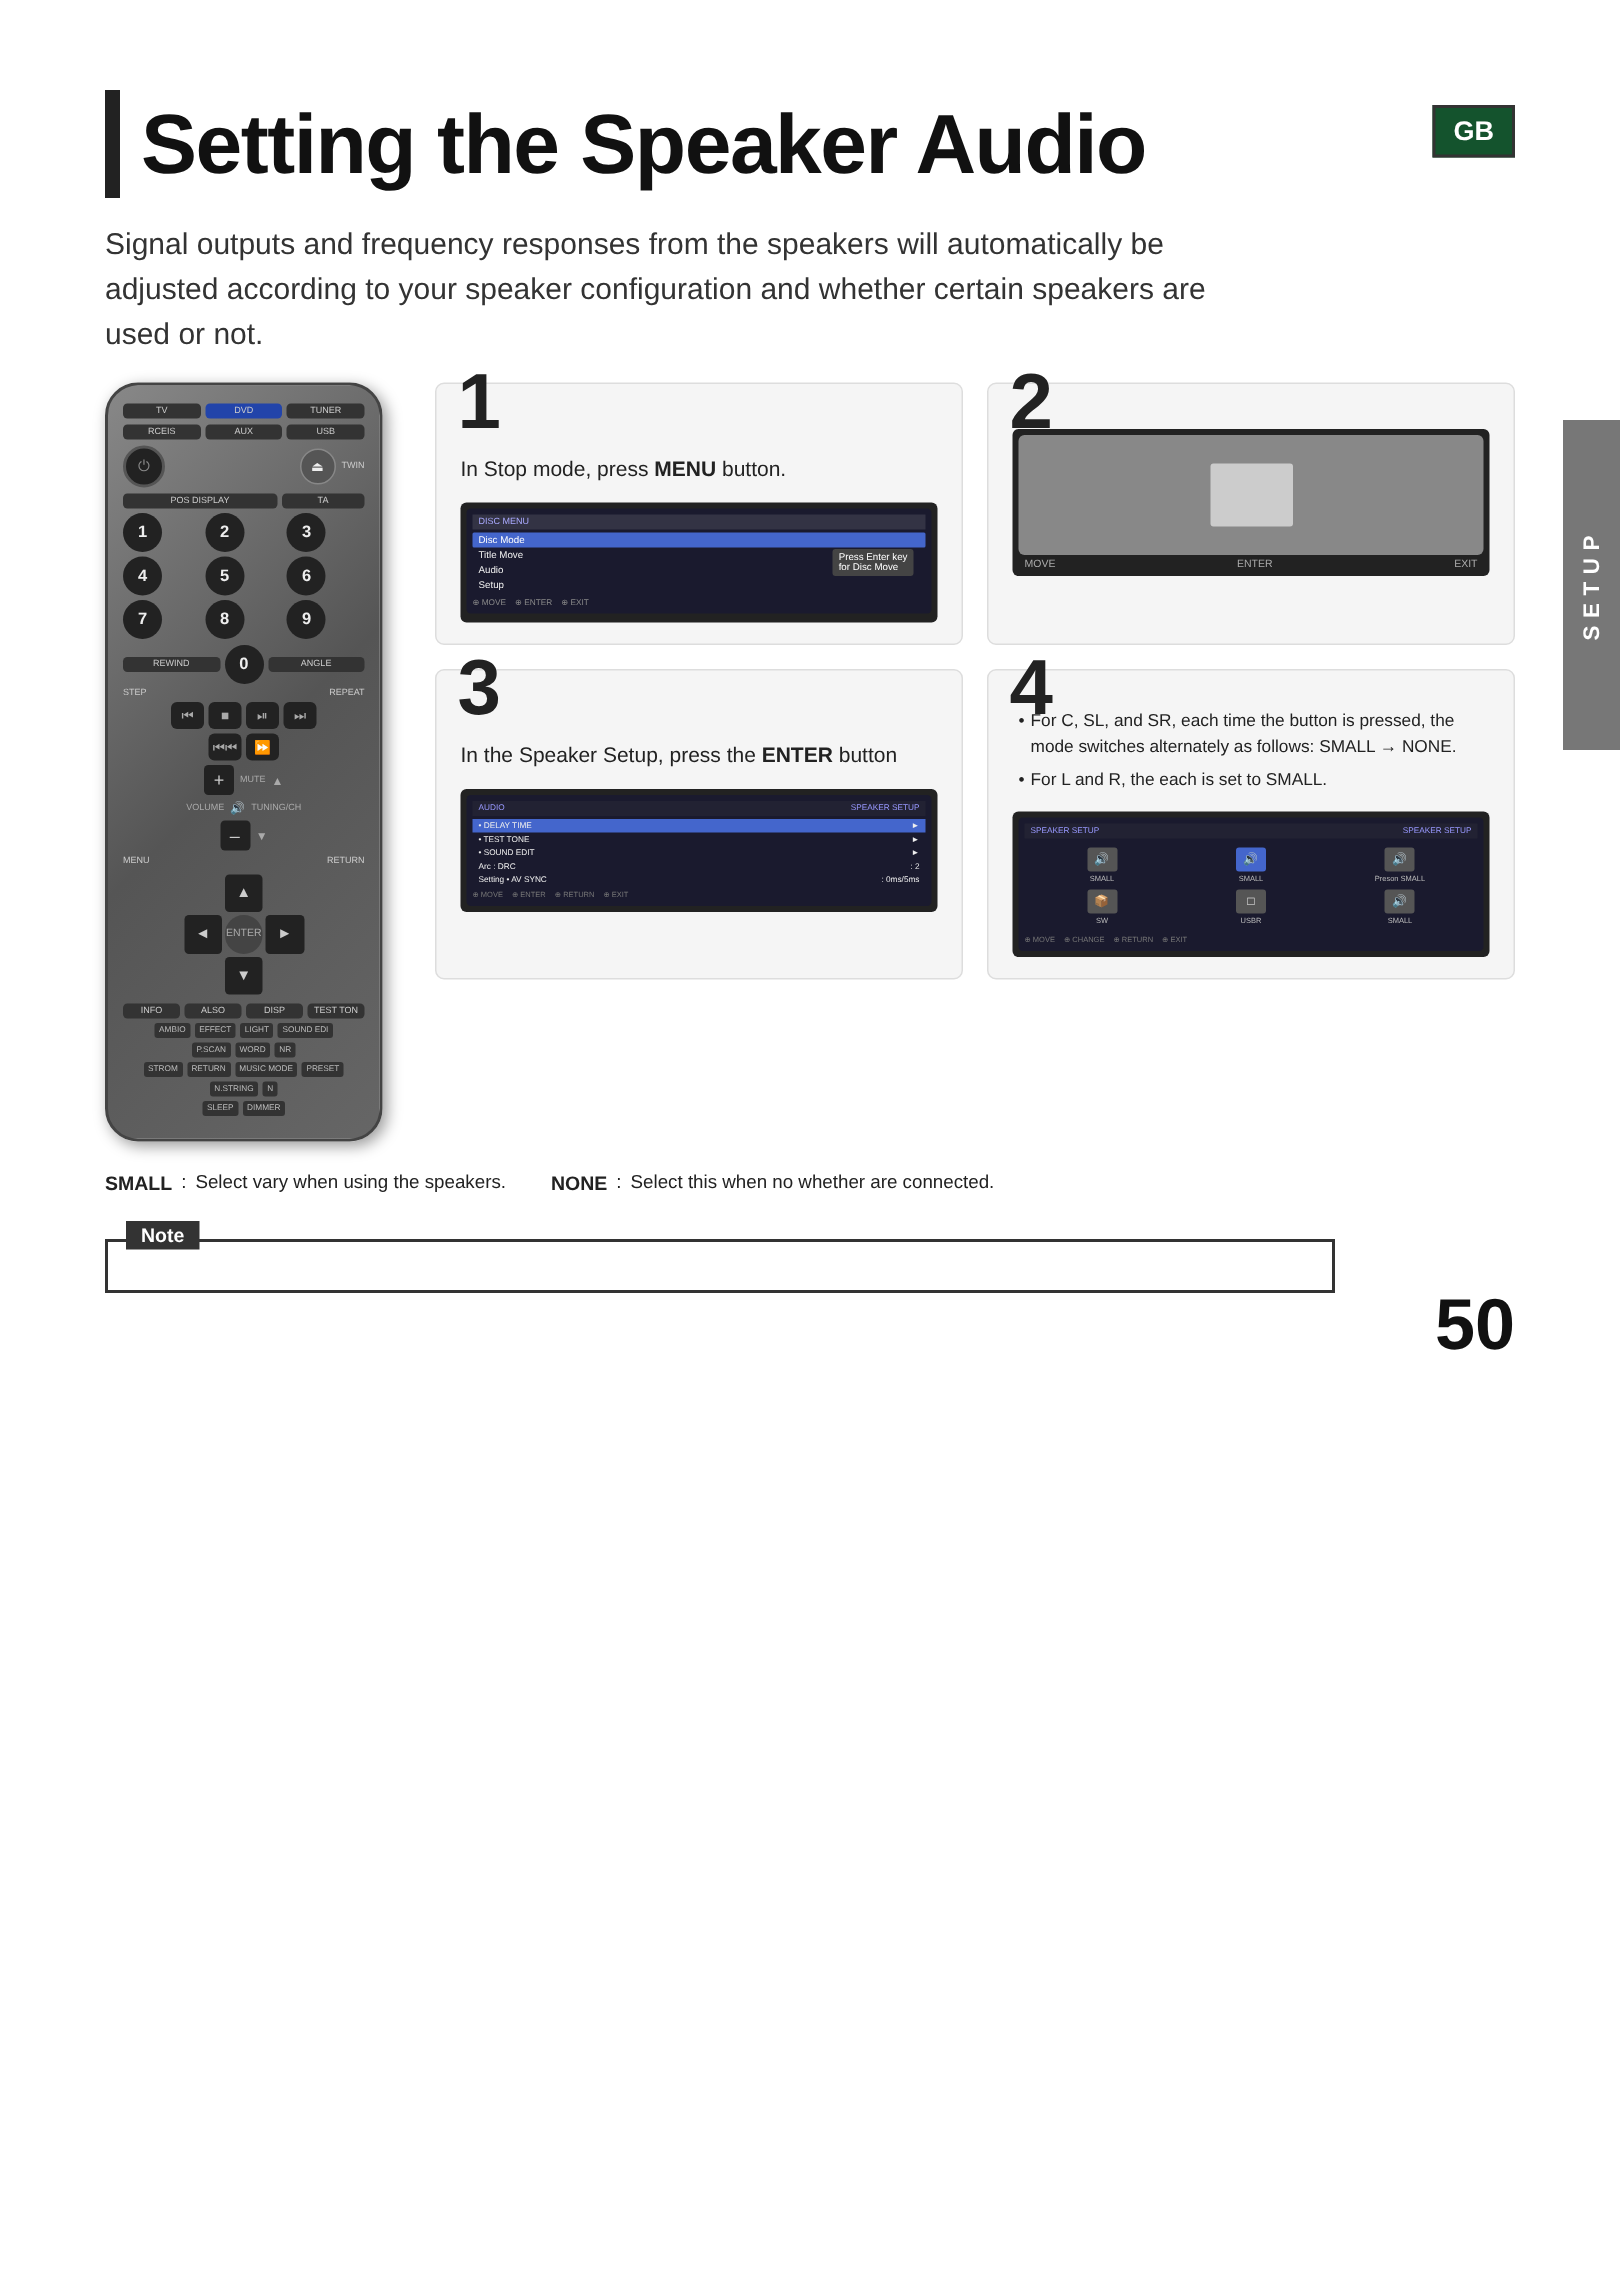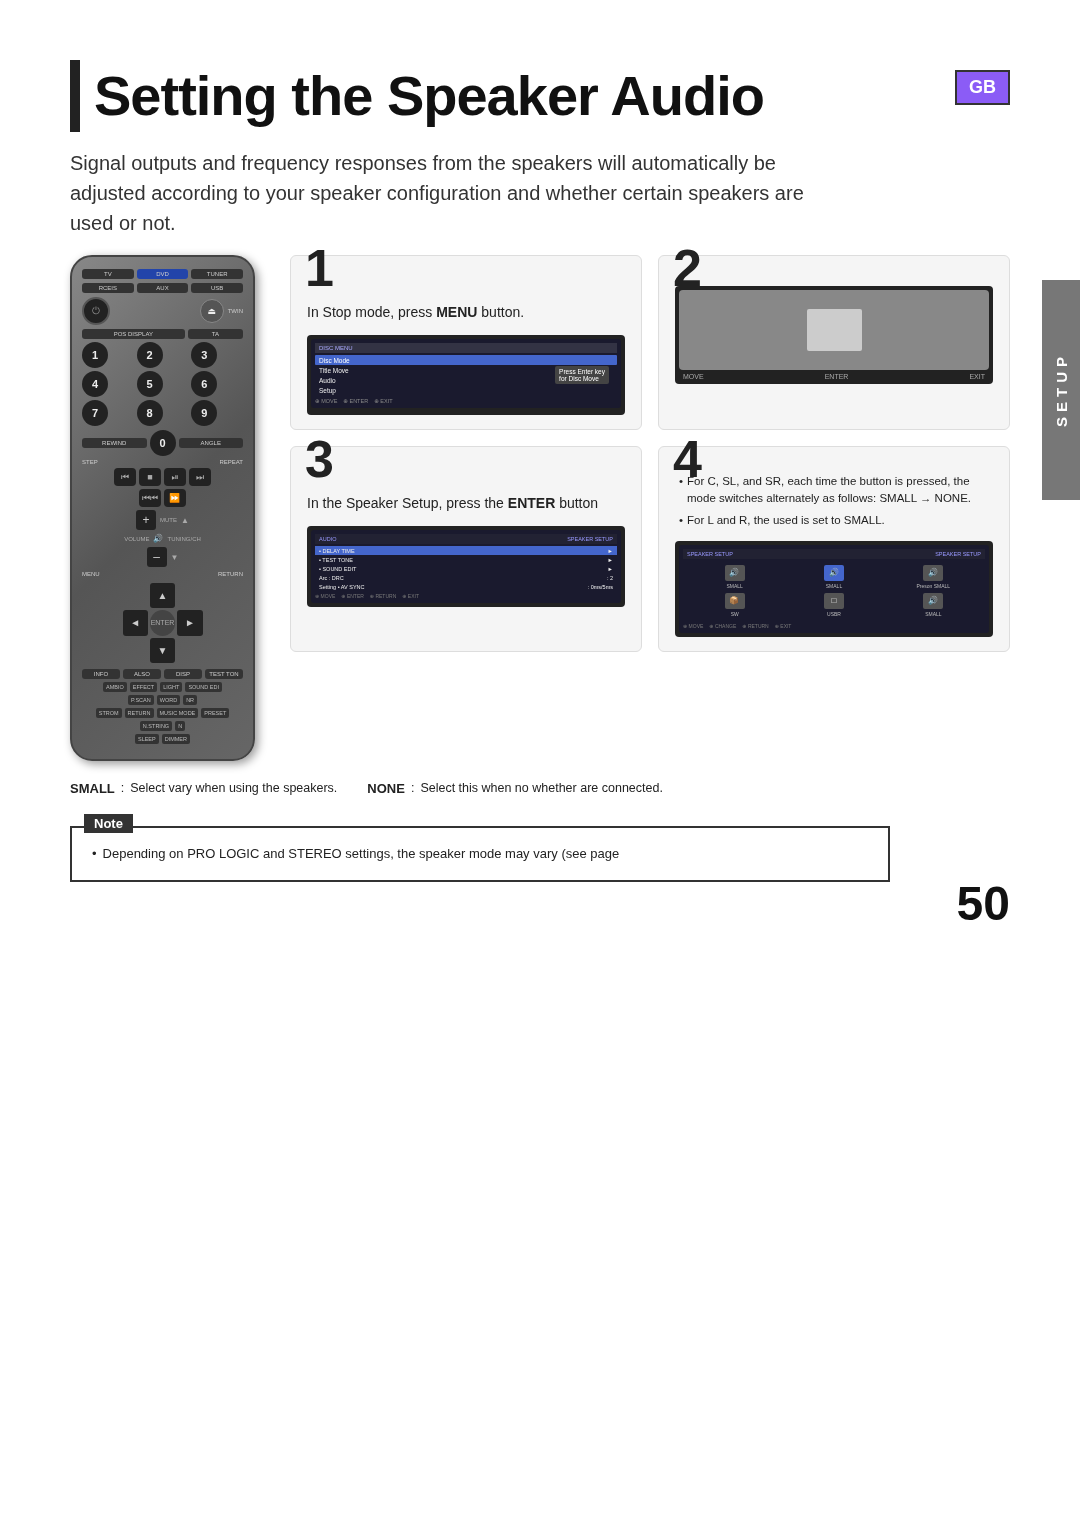--- a/index.html
+++ b/index.html
@@ -36,21 +36,21 @@
       flex-shrink: 0;
     }
     .page-title {
       font-size: 56px;
       font-weight: 900;
       color: #111;
       line-height: 1.1;
       letter-spacing: -1px;
     }
     .gb-badge {
-      background: #8b5cf6;
+      background: #14532d;
       color: #fff;
       font-size: 18px;
       font-weight: 700;
       padding: 5px 12px;
       border: 2px solid #333;
       margin-top: 10px;
     }
 
     .subtitle {
       font-size: 20px;
@@ -708,21 +708,21 @@
         </div>
       </div>
 
       <div class="step-card">
         <div class="step-number">4</div>
         <div class="bullets-section">
           <div class="bullet-item">
             For C, SL, and SR, each time the button is pressed, the mode switches alternately as follows: SMALL → NONE.
           </div>
           <div class="bullet-item">
-            For L and R, the used is set to SMALL.
+            For L and R, the each is set to SMALL.
           </div>
         </div>
         <div class="step-screen">
           <div class="setup-screen">
             <div class="s-header">
               <span>SPEAKER SETUP</span>
               <span>SPEAKER SETUP</span>
             </div>
             <div style="display:grid;grid-template-columns:1fr 1fr 1fr;gap:4px;padding:4px;text-align:center;font-size:6px;">
               <div class="spk-cell">
@@ -776,20 +776,17 @@
     </div>
     <div class="legend-item">
       <span class="legend-key">NONE</span>
       <span>:</span>
       <span>Select this when no whether are connected.</span>
     </div>
   </div>
 
   <div class="note-box">
     <div class="note-label">Note</div>
-    <div class="note-bullet note-text">
-      Depending on PRO LOGIC and STEREO settings, the speaker mode may vary (see page
-    </div>
   </div>
 
   <div class="page-number">50</div>
 
 </div>
 
 </body></html>

